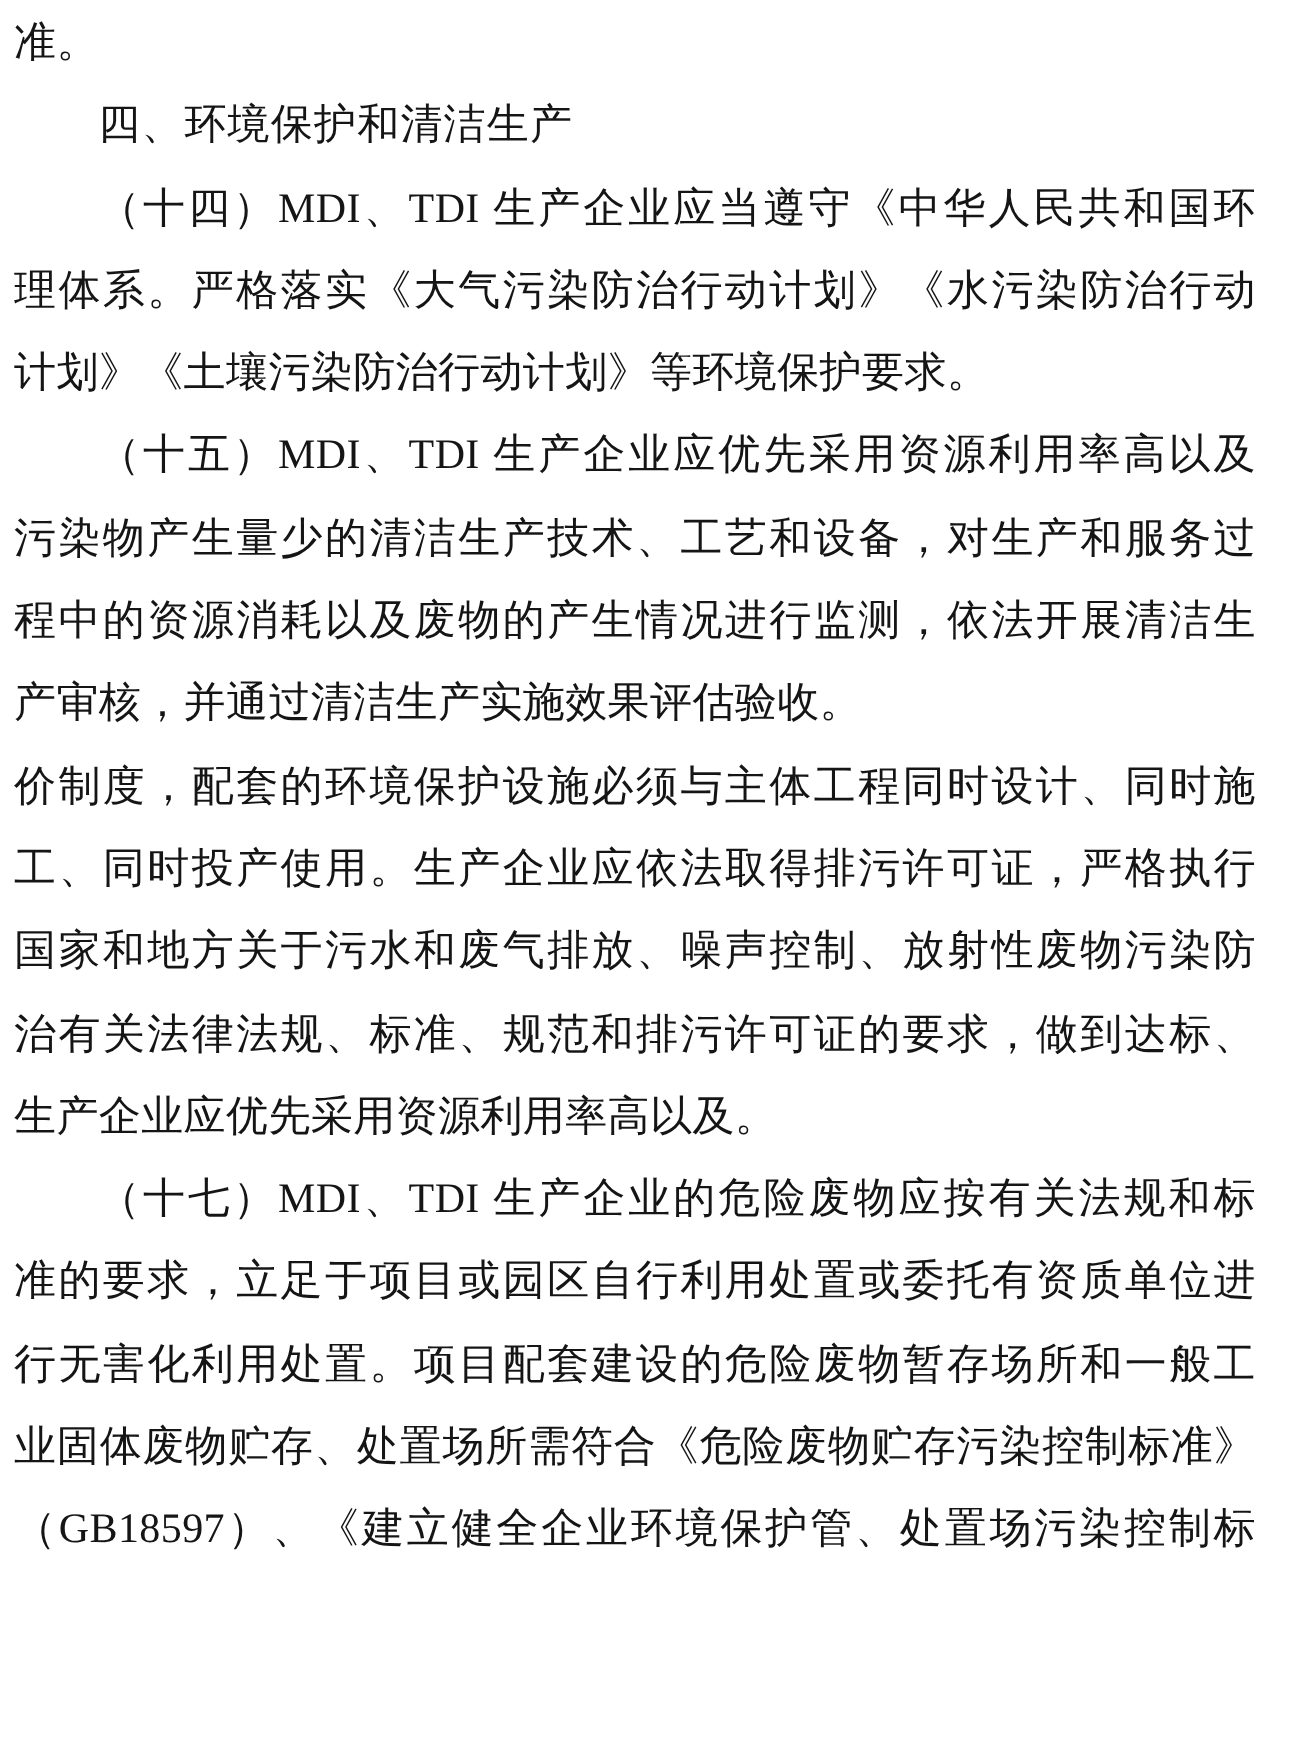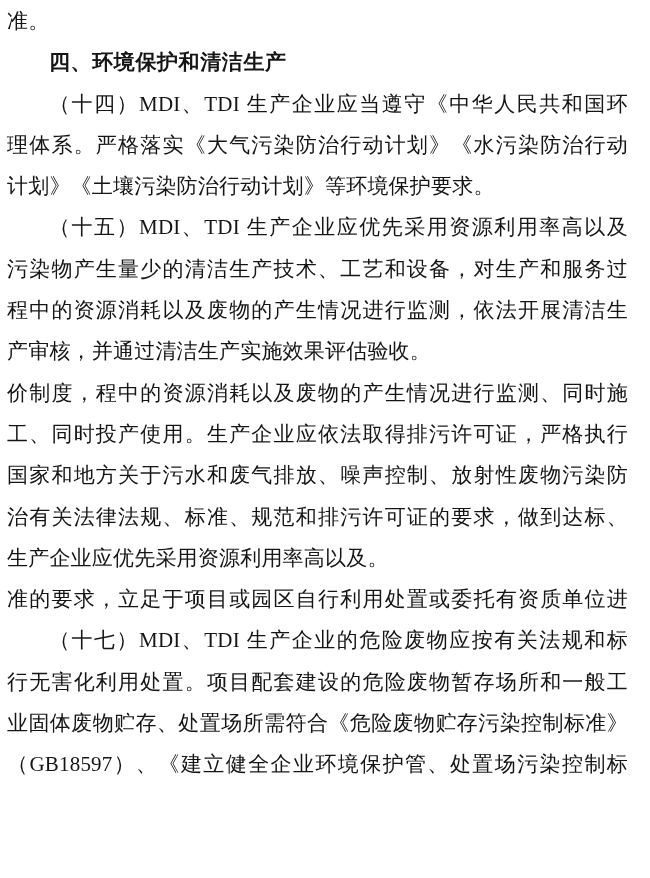--- a/index.html
+++ b/index.html
@@ -27,42 +27,42 @@
     overflow: hidden;
   }
   .doc-line.justify {
     text-align: justify;
     text-align-last: justify;
   }
   .doc-line.indent {
     padding-left: 42px;
   }
   .doc-line.heading {
-    font-weight: 700;
+    font-weight: 400;
     letter-spacing: 0.6px;
   }
 </style>
 </head>
 <body>
 
 <div class="page">
   <div id="doc-lines">
       <div class="doc-line">准。</div>
       <div class="doc-line heading indent">四、环境保护和清洁生产</div>
       <div class="doc-line indent justify">（十四）MDI、TDI 生产企业应当遵守《中华人民共和国环</div>
       <div class="doc-line justify">理体系。严格落实《大气污染防治行动计划》《水污染防治行动</div>
       <div class="doc-line">计划》《土壤污染防治行动计划》等环境保护要求。</div>
       <div class="doc-line indent justify">（十五）MDI、TDI 生产企业应优先采用资源利用率高以及</div>
       <div class="doc-line justify">污染物产生量少的清洁生产技术、工艺和设备，对生产和服务过</div>
       <div class="doc-line justify">程中的资源消耗以及废物的产生情况进行监测，依法开展清洁生</div>
       <div class="doc-line">产审核，并通过清洁生产实施效果评估验收。</div>
-      <div class="doc-line justify">价制度，程中的资源消耗以及废物的产生情况进行监测、同时施</div>
+      <div class="doc-line justify">价制度，配套的环境保护设施必须与主体工程同时设计、同时施</div>
       <div class="doc-line justify">工、同时投产使用。生产企业应依法取得排污许可证，严格执行</div>
       <div class="doc-line justify">国家和地方关于污水和废气排放、噪声控制、放射性废物污染防</div>
       <div class="doc-line justify">治有关法律法规、标准、规范和排污许可证的要求，做到达标、</div>
       <div class="doc-line">生产企业应优先采用资源利用率高以及。</div>
+      <div class="doc-line indent justify">（十七）MDI、TDI 生产企业的危险废物应按有关法规和标</div>
       <div class="doc-line justify">准的要求，立足于项目或园区自行利用处置或委托有资质单位进</div>
-      <div class="doc-line indent justify">（十七）MDI、TDI 生产企业的危险废物应按有关法规和标</div>
       <div class="doc-line justify">行无害化利用处置。项目配套建设的危险废物暂存场所和一般工</div>
       <div class="doc-line justify">业固体废物贮存、处置场所需符合《危险废物贮存污染控制标准》</div>
       <div class="doc-line justify">（GB18597）、《建立健全企业环境保护管、处置场污染控制标准》</div>
     </div>
 </div>
 
 </body></html>

